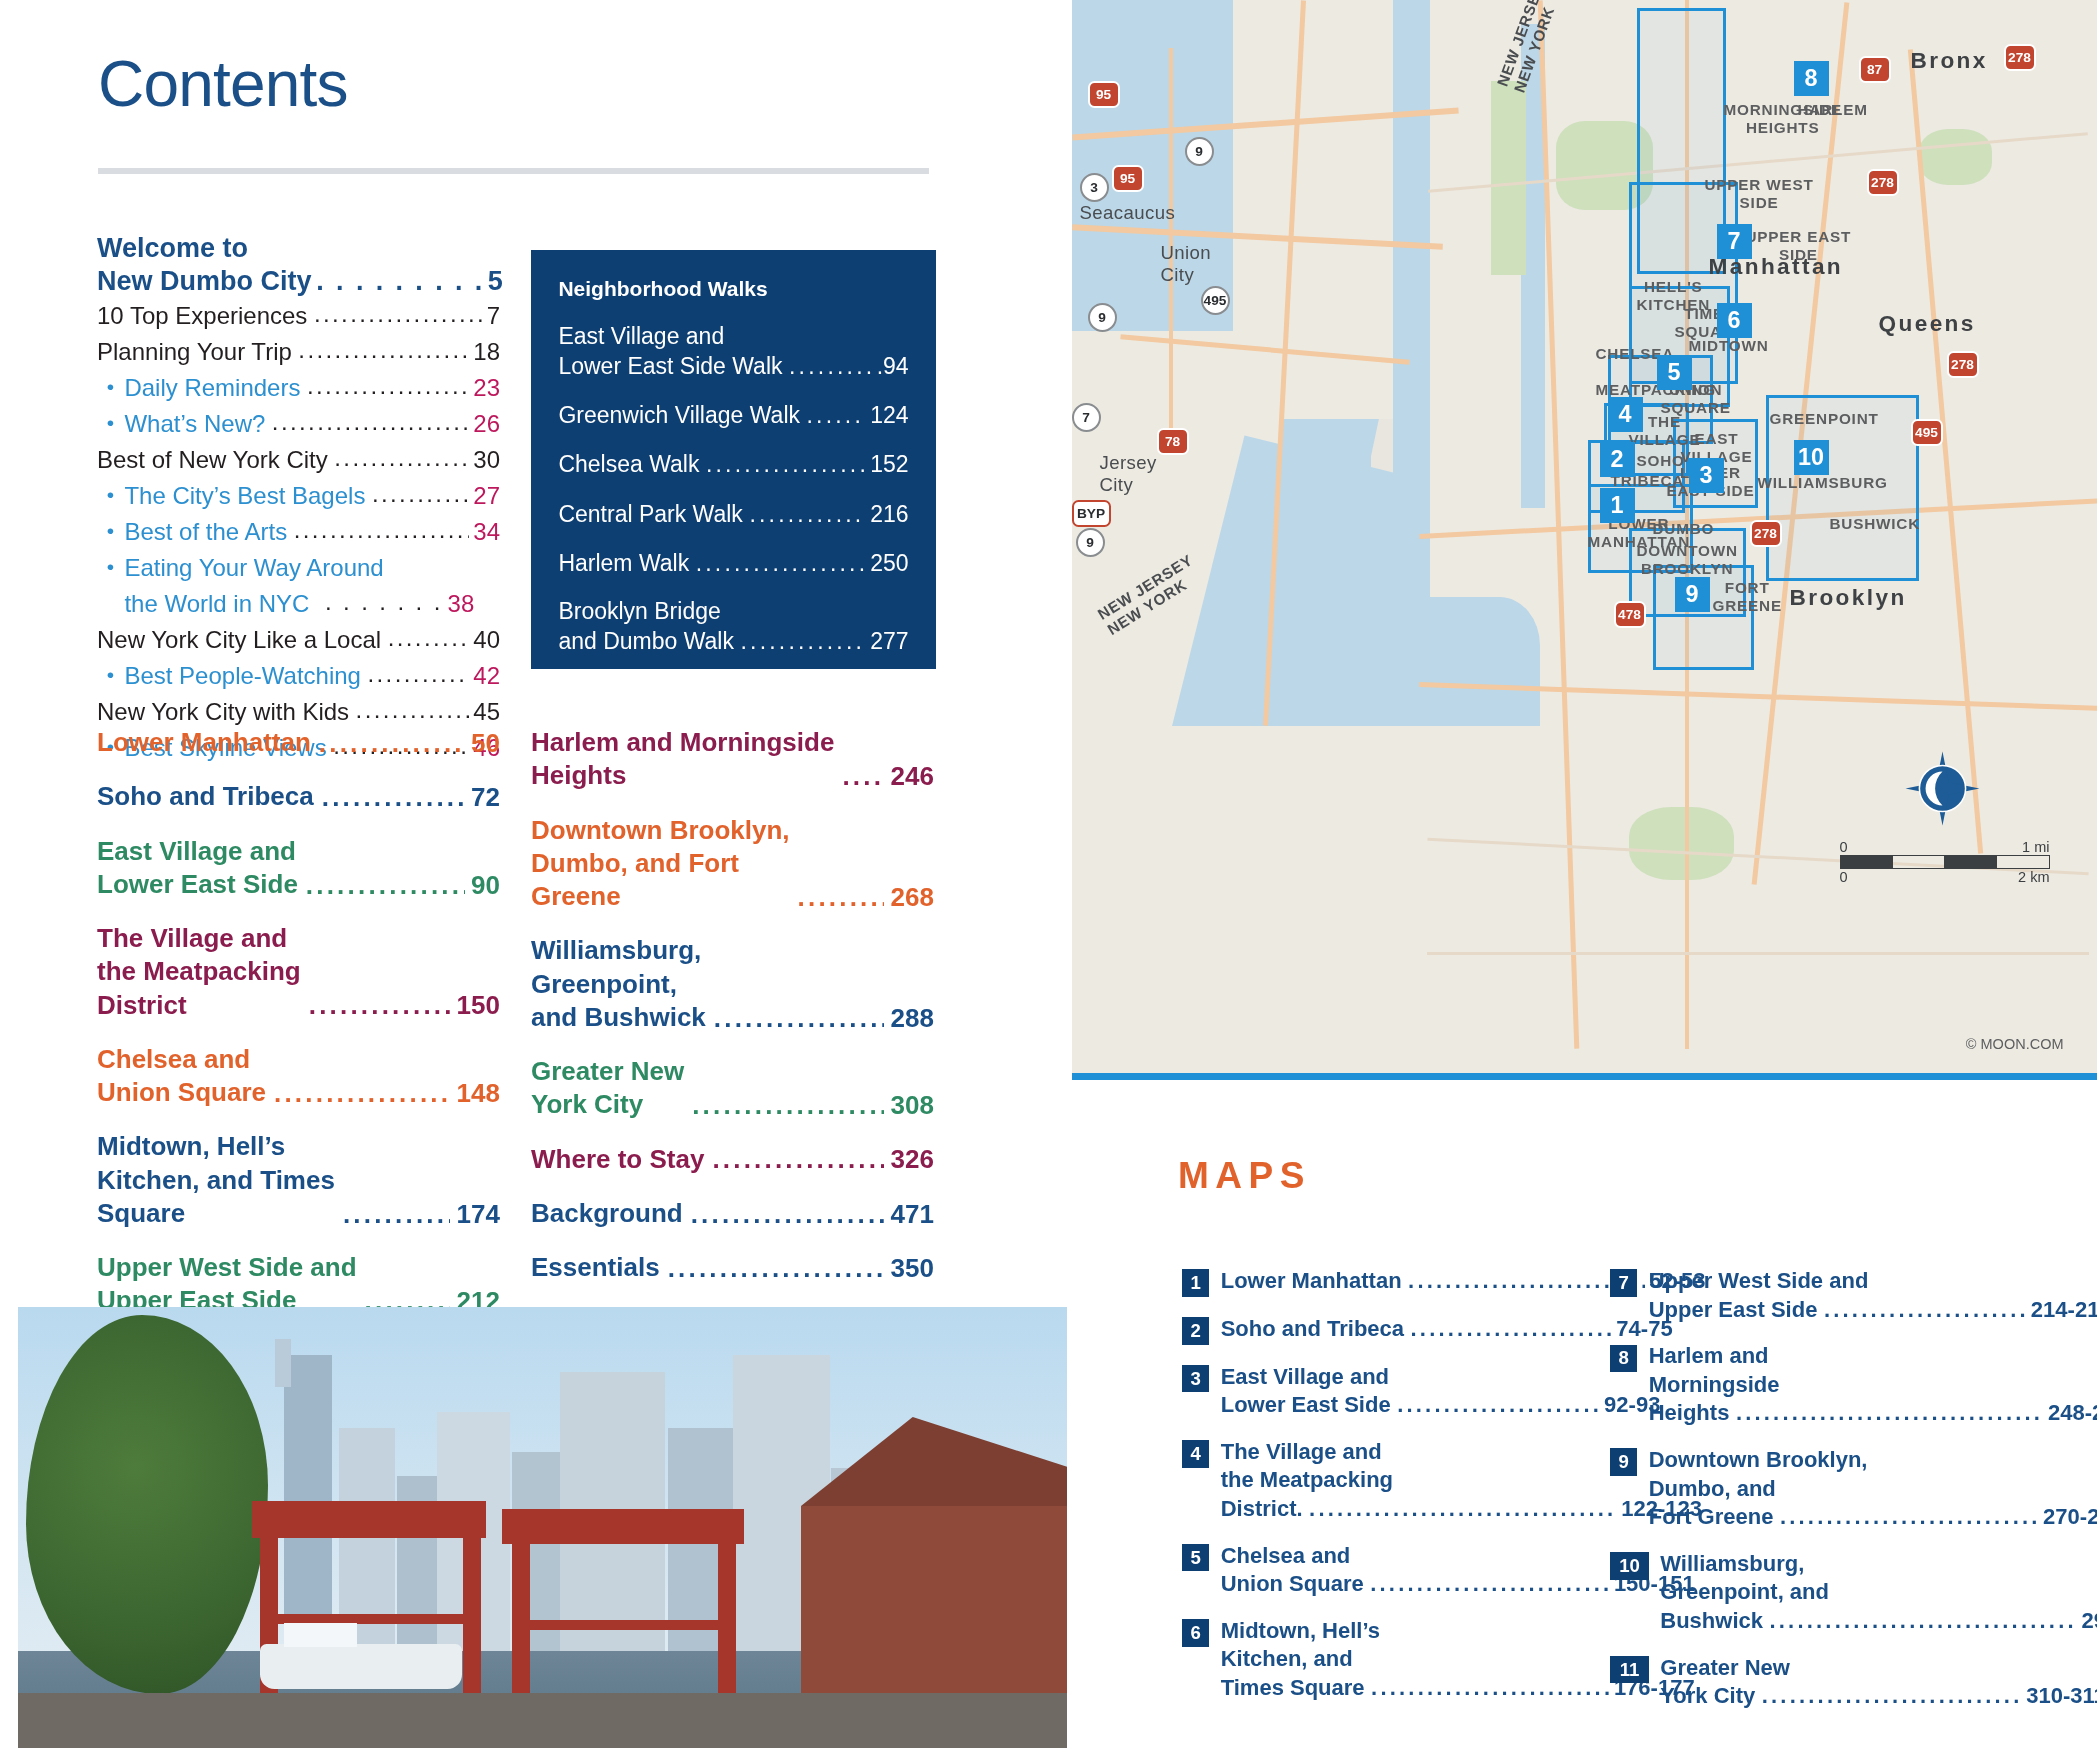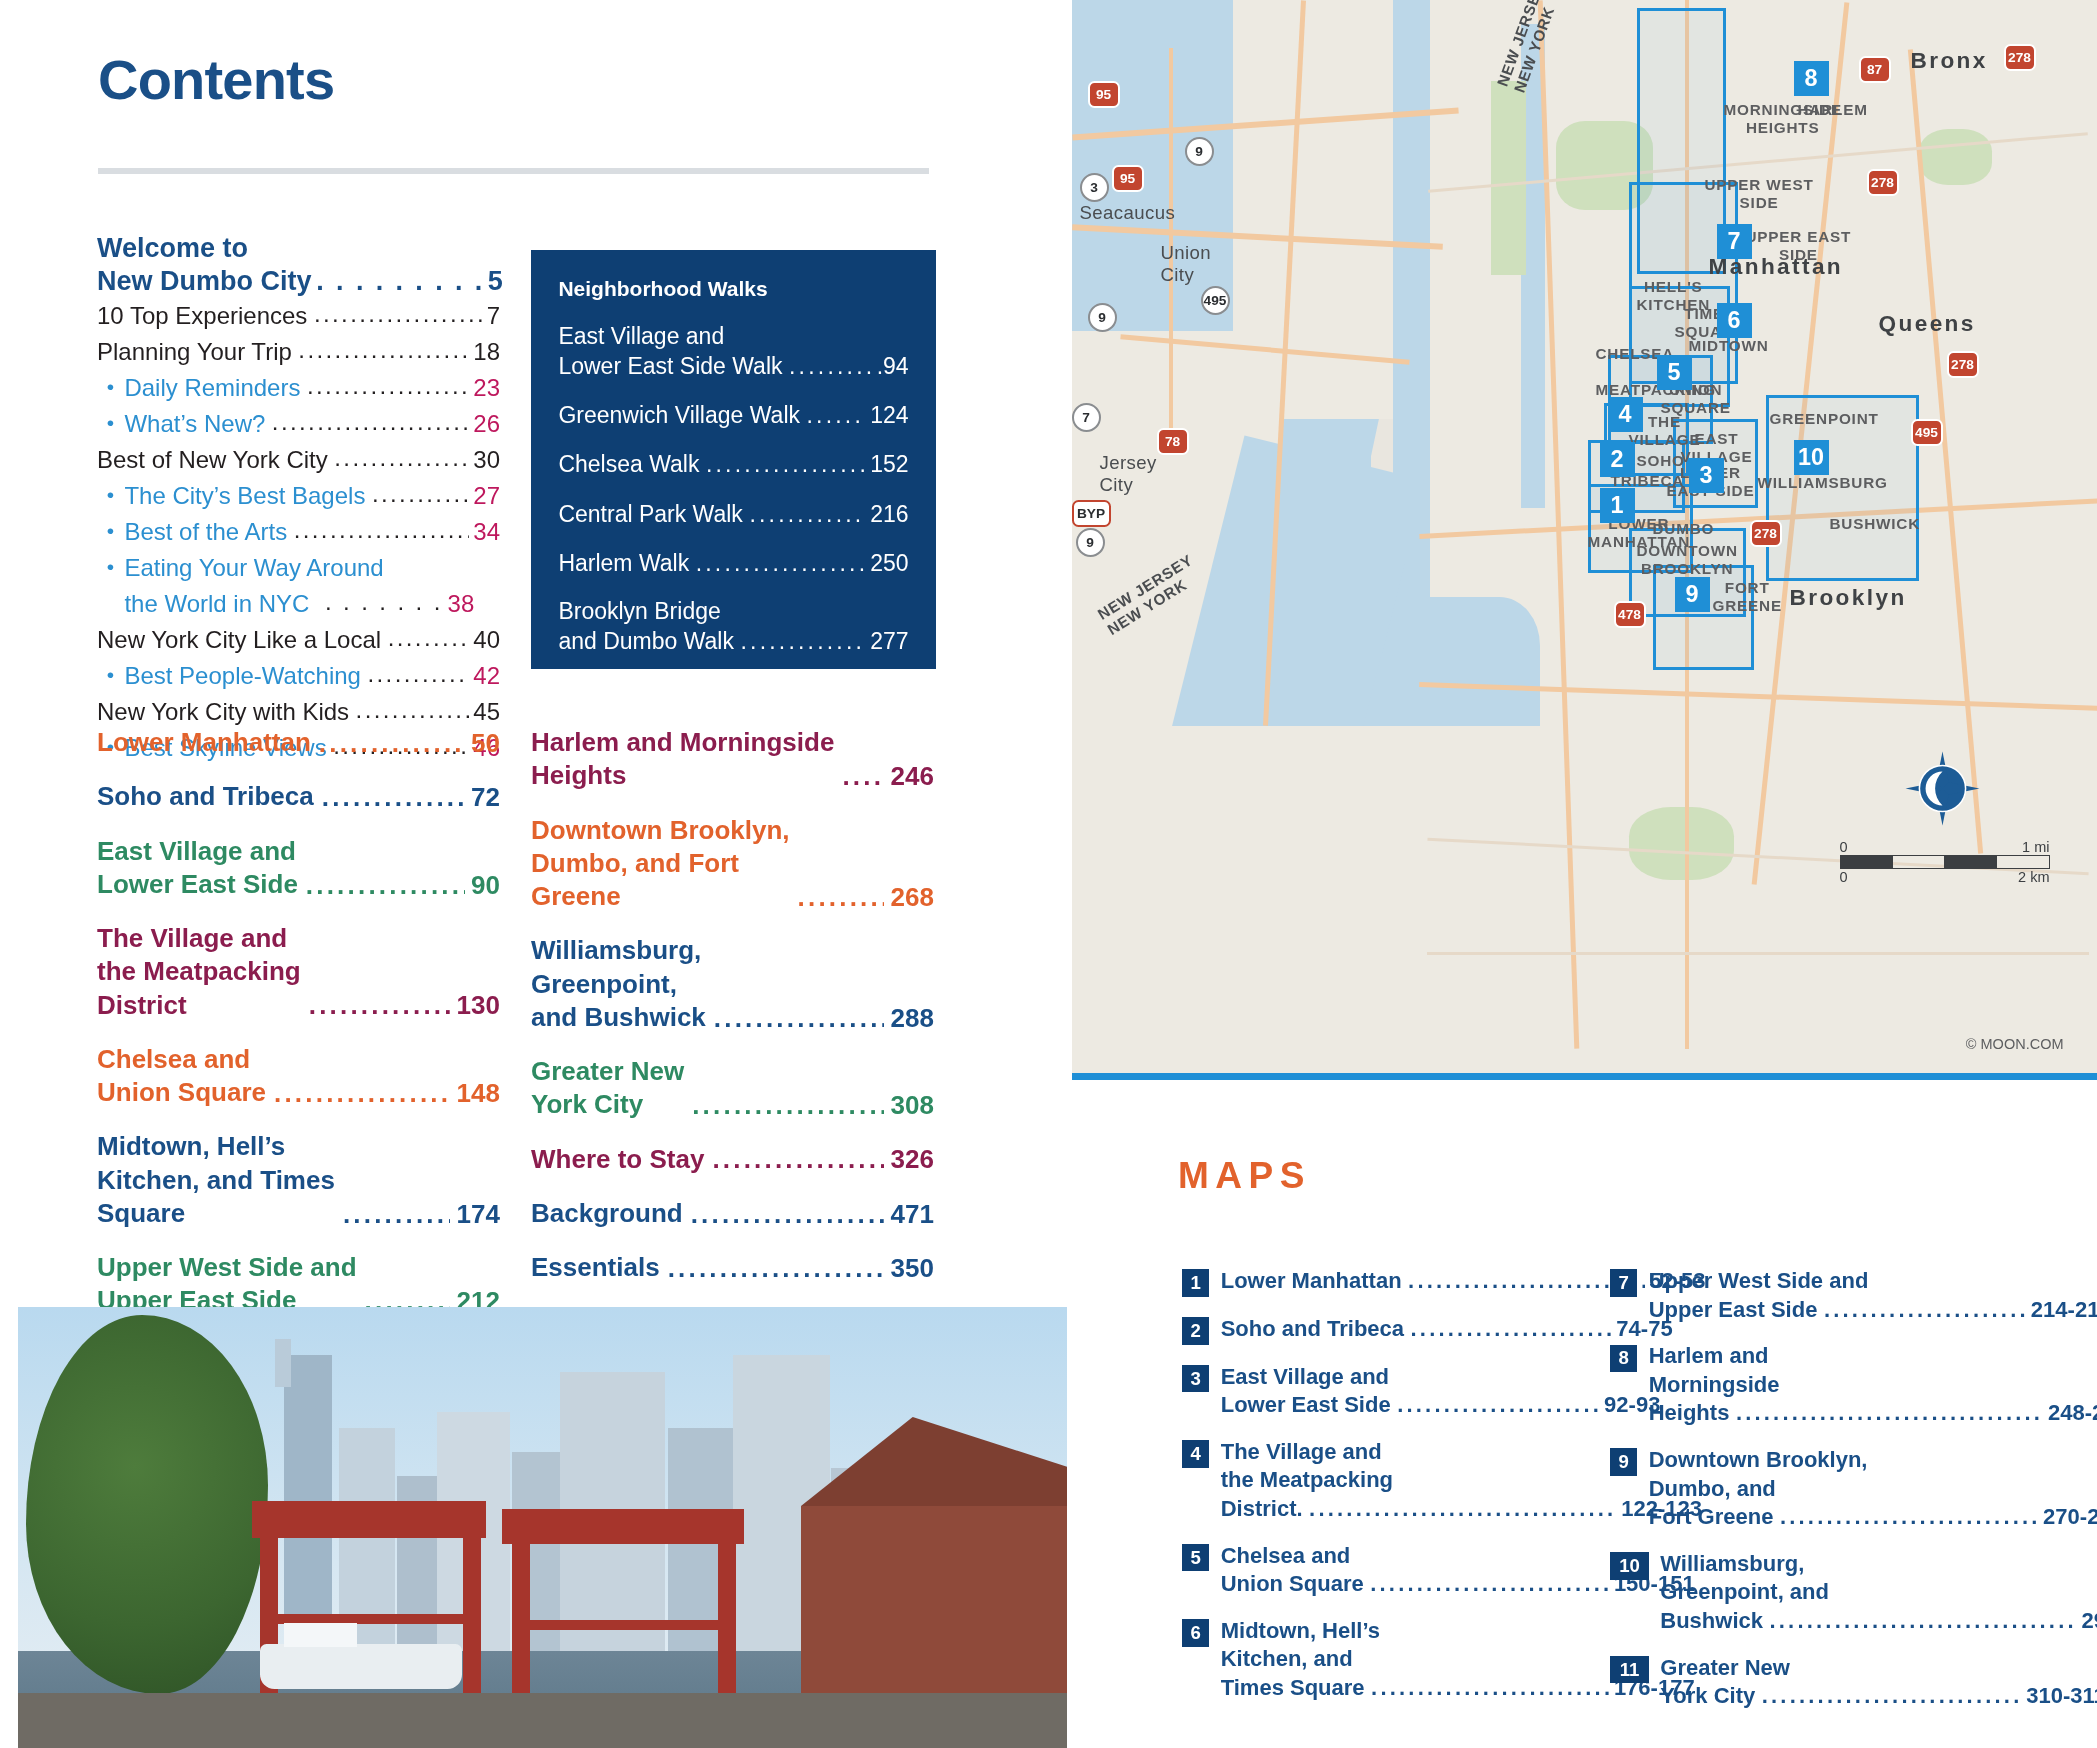--- a/index.html
+++ b/index.html
@@ -11,21 +11,21 @@
     position: relative;
     overflow: hidden;
   }
   .page { position:absolute; inset:0; }
 
   
   .left-col { position:absolute; left:0; top:0; width:1065px; height:1748px; }
 
   .contents-title {
     position:absolute; left:98px; top:47px;
-    font-size:56px; font-weight:bold; color:#1a4f87;
+    font-size:64px; font-weight:normal; color:#1a4f87;
     letter-spacing:-0.8px;
   }
   .title-rule {
     position:absolute; left:98px; top:168px; width:831px; height:5.6px;
     background:#d9dde1;
   }
 
   
   .toc-a { position:absolute; left:97px; top:232px; width:403px; }
   .toc-a .lead {
@@ -310,21 +310,21 @@
           <span class="pg">72</span>
         </div>
         <div class="chap" style="color: rgb(46, 138, 98);">
           <span class="lbl">East Village and<br>Lower East Side</span>
           <span class="dots">..........................................</span>
           <span class="pg">90</span>
         </div>
         <div class="chap" style="color: rgb(139, 29, 78);">
           <span class="lbl">The Village and<br>the Meatpacking<br>District</span>
           <span class="dots">..........................................</span>
-          <span class="pg">130</span>
+          <span class="pg">150</span>
         </div>
         <div class="chap" style="color: rgb(226, 98, 44);">
           <span class="lbl">Chelsea and<br>Union Square</span>
           <span class="dots">..........................................</span>
           <span class="pg">148</span>
         </div>
         <div class="chap" style="color: rgb(26, 79, 135);">
           <span class="lbl">Midtown, Hell’s<br>Kitchen, and Times<br>Square</span>
           <span class="dots">..........................................</span>
           <span class="pg">174</span>

